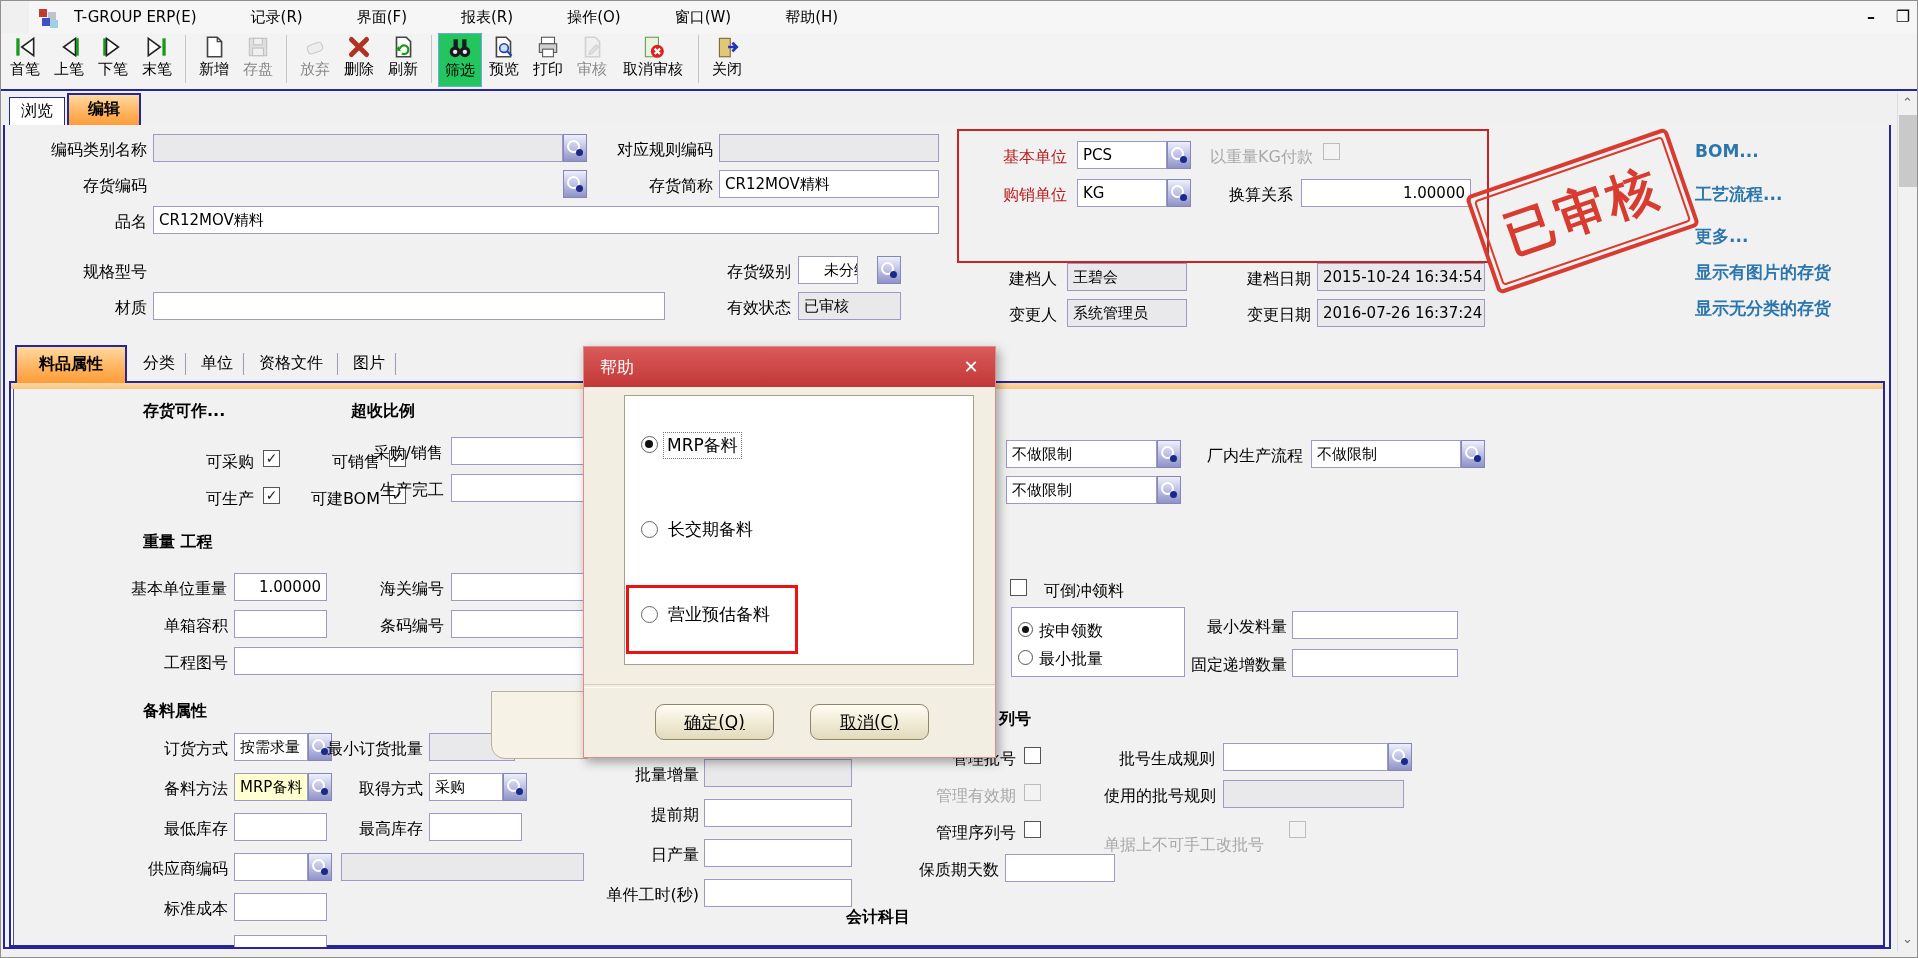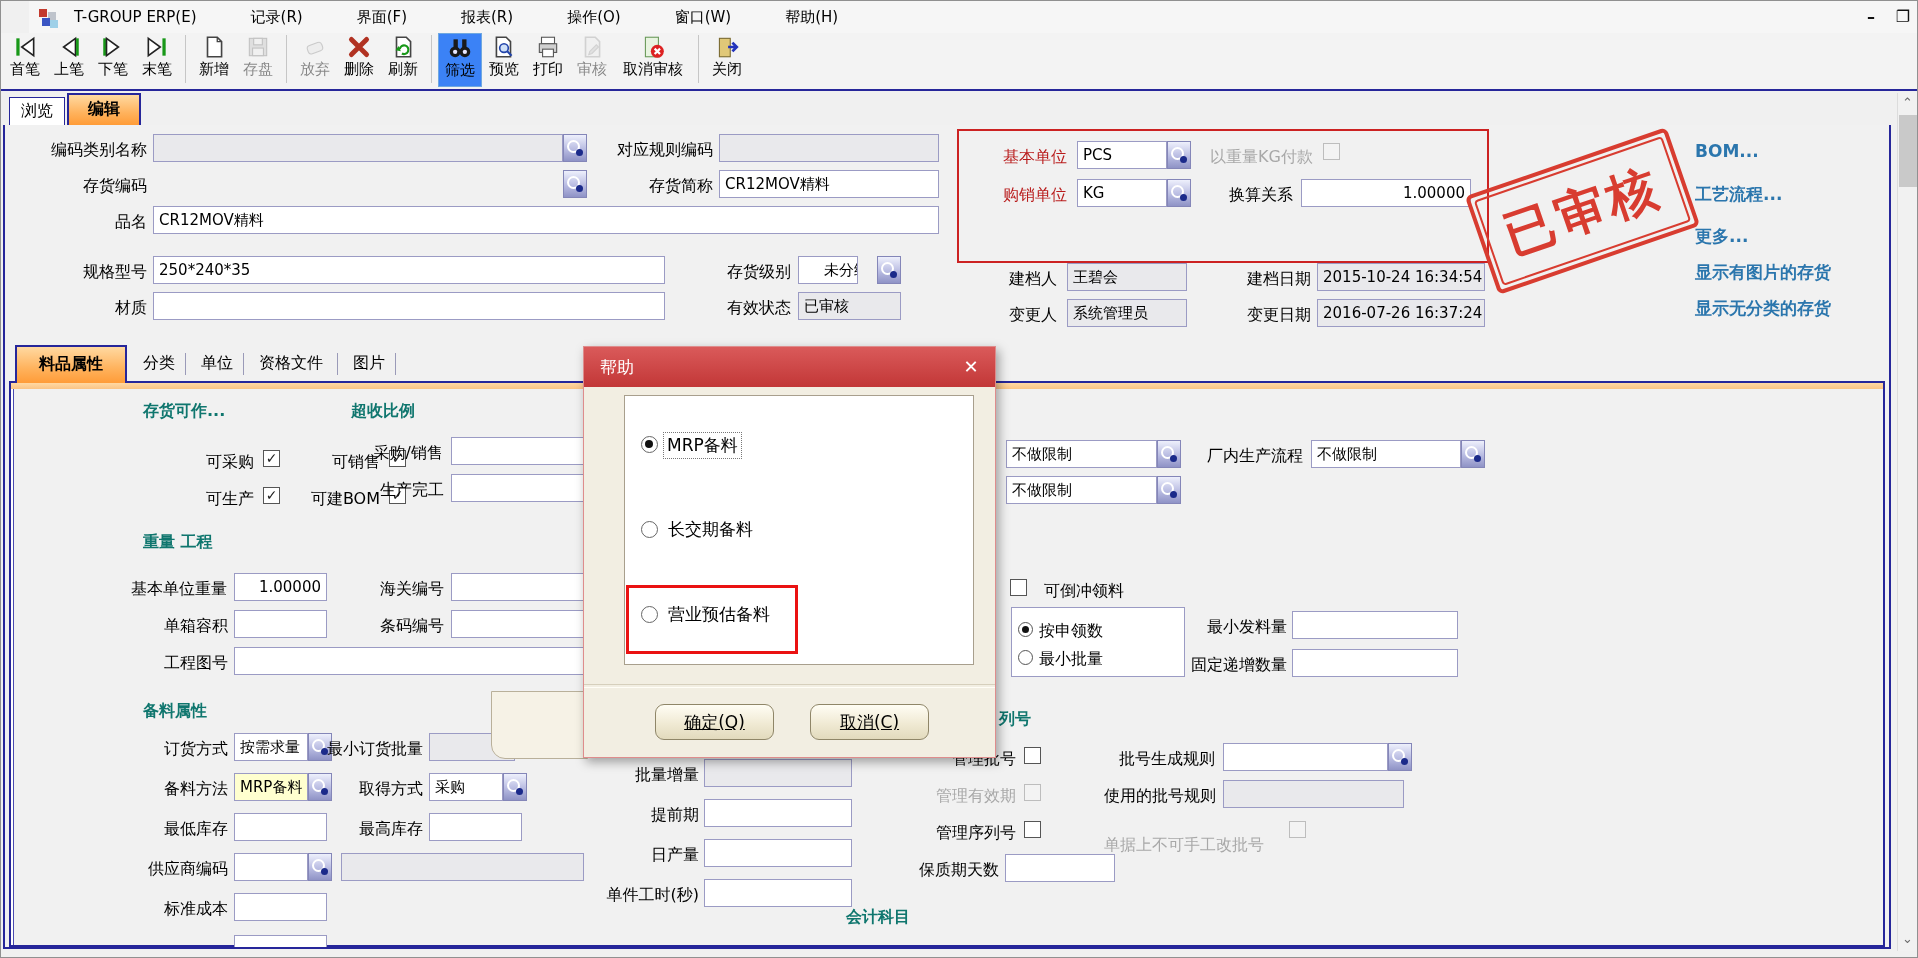--- a/index.html
+++ b/index.html
@@ -16,21 +16,21 @@
         font-weight:bold;color:#111;line-height:24px;cursor:pointer;}
 
   
   .toolbar{position:absolute;left:0;top:32px;width:100%;height:56px;background:#f3f3f3;
            display:flex;align-items:flex-start;padding-left:2px;box-sizing:border-box;text-align:center;}
   .tbtn{width:44px;height:54px;display:flex;flex-direction:column;align-items:center;
         padding-top:1px;box-sizing:border-box;cursor:pointer;flex:0 0 auto;}
   .tbtn svg{width:26px;height:26px;flex:0 0 auto;}
   .tlabel{font-size:15px;line-height:18px;color:#000;white-space:nowrap;}
   .tbtn.dis{opacity:.45;filter:grayscale(1);cursor:default;}
-  .tbtn.active{border:1px solid #6fa8e0;background:#3b82f6;}
+  .tbtn.active{border:1px solid #6fa8e0;background:#22c55e;}
   .tsep{width:1px;height:48px;background:#c6c6c6;margin:2px 6px 0;flex:0 0 auto;}
 
   .navyline{position:absolute;left:0;top:88px;width:100%;height:2px;background:#26269a;}
 
   
   .tab{position:absolute;box-sizing:border-box;border:1px solid #26269a;border-bottom:none;
        background:#fff;font-size:16px;text-align:center;cursor:pointer;}
   .tab.active{background:linear-gradient(180deg,#ffd9a1 0%,#ffb25c 60%,#ff9c38 100%);
        font-weight:bold;border-width:2px;z-index:3;}
   .oband{position:absolute;background:linear-gradient(180deg,#ffd9a4,#fbc484);}
@@ -39,21 +39,21 @@
          border-left:2px solid #26269a;border-right:2px solid #26269a;border-bottom:2px solid #26269a;
          box-sizing:border-box;}
   .innerpanel{position:absolute;left:8px;top:380px;width:1876px;height:566px;box-sizing:border-box;
          border:2px solid #26269a;box-shadow:inset 2px 0 0 #ffffff, inset 3px 0 0 #4a4ab2;}
 
   
   .lbl{position:absolute;font-size:16px;color:#000;text-align:right;white-space:nowrap;}
   .lbl.left{text-align:left;}
   .glbl{color:#a8a8a8;}
   .redlbl{color:#b91c1c;}
-  .seclbl{position:absolute;font-size:16px;font-weight:bold;color:#0f766e;white-space:nowrap;}
+  .seclbl{position:absolute;font-size:16px;font-weight:bold;color:#000000;white-space:nowrap;}
   .fld{position:absolute;height:28px;background:#fff;border:1px solid #9b9bc4;box-sizing:border-box;
        font-size:15px;line-height:26px;padding:0 5px;white-space:nowrap;overflow:hidden;}
   .fld.ro{background:#e9e9ec;}
   .fld.yellow{background:#ffffcf;}
   .fld.num{text-align:right;}
   .lookup{position:absolute;width:24px;height:28px;box-sizing:border-box;border:1px solid #8486b8;
        background:linear-gradient(180deg,#eef0fc 0%,#b9bce2 55%,#8f93c6 100%);
        display:flex;align-items:center;justify-content:center;cursor:pointer;}
   .mag{position:relative;width:9px;height:9px;border:2px solid #fff;border-radius:50%;margin:-3px 3px 0 0;}
   .mag::after{content:"";position:absolute;right:-5px;bottom:-5px;width:7px;height:7px;
@@ -273,21 +273,20 @@
   <div class="lookup" style="left:562px;top:169px;">
       <span class="mag"></span>
     </div>
   <span class="lbl" style="left:592px;top:175px;width:120px;">存货简称</span>
   <div class="fld" style="left:718px;top:169px;width:220px;">CR12MOV精料</div>
 
   <span class="lbl" style="left:12px;top:211px;width:134px;">品名</span>
   <div class="fld" style="left:152px;top:205px;width:786px;">CR12MOV精料</div>
 
   <span class="lbl" style="left:12px;top:261px;width:134px;">规格型号</span>
-  <div class="fld" style="left:152px;top:255px;width:512px;">250*240*35</div>
   <span class="lbl" style="left:652px;top:261px;width:138px;">存货级别</span>
   <div class="fld" style="left:797px;top:255px;width:60px;padding-left:25px;">未分级</div>
   <div class="lookup" style="left:876px;top:255px;">
       <span class="mag"></span>
     </div>
 
   <span class="lbl" style="left:12px;top:297px;width:134px;">材质</span>
   <div class="fld" style="left:152px;top:291px;width:512px;"></div>
   <span class="lbl" style="left:652px;top:297px;width:138px;">有效状态</span>
   <div class="fld ro" style="left:797px;top:291px;width:103px;">已审核</div>

